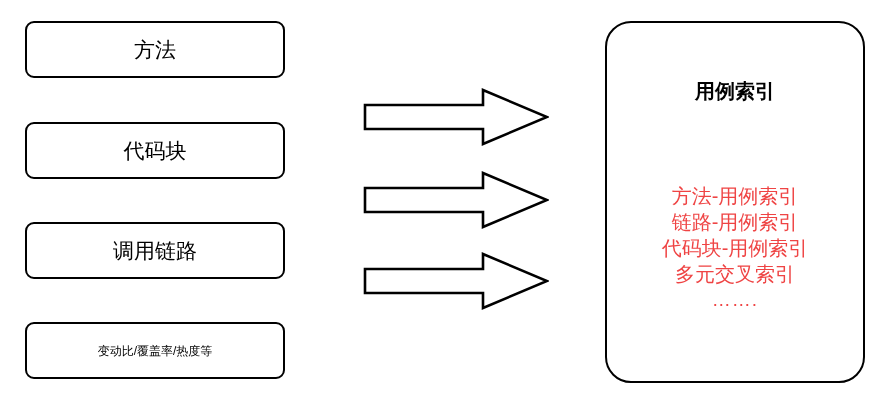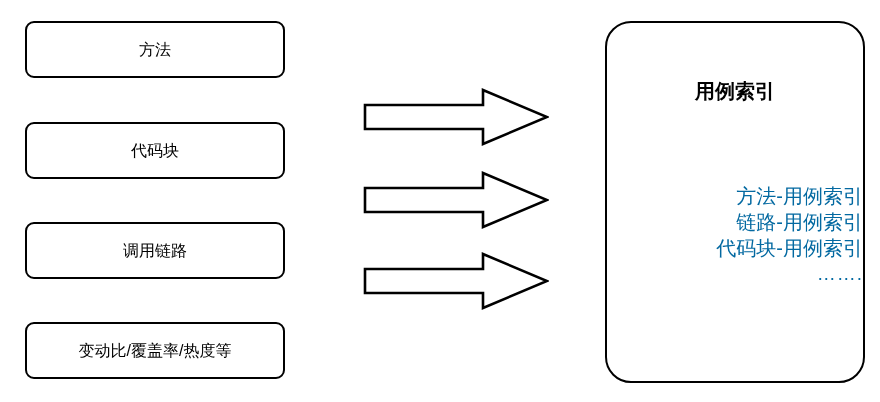--- a/index.html
+++ b/index.html
@@ -26,28 +26,28 @@
     height: 57px;
     box-sizing: border-box;
     border: 2.5px solid #000000;
     border-radius: 9px;
     background: #ffffff;
     display: flex;
     align-items: center;
     justify-content: center;
   }
   .src-box .label {
-    font-size: 16px;
+    font-size: 21px;
     color: #000000;
     line-height: 1;
     white-space: nowrap;
     letter-spacing: 0px;
   }
   .src-box.wide .label {
-    font-size: 16px;
+    font-size: 12px;
   }
 
   #src-box-0 { top: 21px; }
   #src-box-1 { top: 122px; }
   #src-box-2 { top: 222px; }
   #src-box-3 { top: 322px; }
 
   
   .arrow {
     position: absolute;
@@ -85,24 +85,23 @@
   }
   #panel-list {
     position: absolute;
     top: 160px;
     left: 0;
     width: 100%;
     text-align: center;
   }
   #panel-list .list-line {
     font-size: 20px;
-    color: #0369a1;
+    color: #ef4444;
     line-height: 26px;
     white-space: nowrap;
-    text-align: right;
   }
   #panel-list .list-line.ellipsis {
     font-size: 19px;
     letter-spacing: 1px;
   }
 </style>
 </head>
 <body>
 
 <div id="canvas">
@@ -140,17 +139,18 @@
       <path d="M2 17 L120 17 L120 2 L184 29 L120 56 L120 41 L2 41 Z" fill="#ffffff" stroke="#000000" stroke-width="2.6" stroke-linejoin="miter"></path>
     </svg>
   </div>
 
   <div id="target-panel">
     <div id="panel-title">用例索引</div>
     <div id="panel-list">
       <div class="list-line">方法-用例索引</div>
       <div class="list-line">链路-用例索引</div>
       <div class="list-line">代码块-用例索引</div>
+      <div class="list-line">多元交叉索引</div>
       <div class="list-line ellipsis">…….</div>
     </div>
   </div>
 
 </div>
 
 </body></html>

